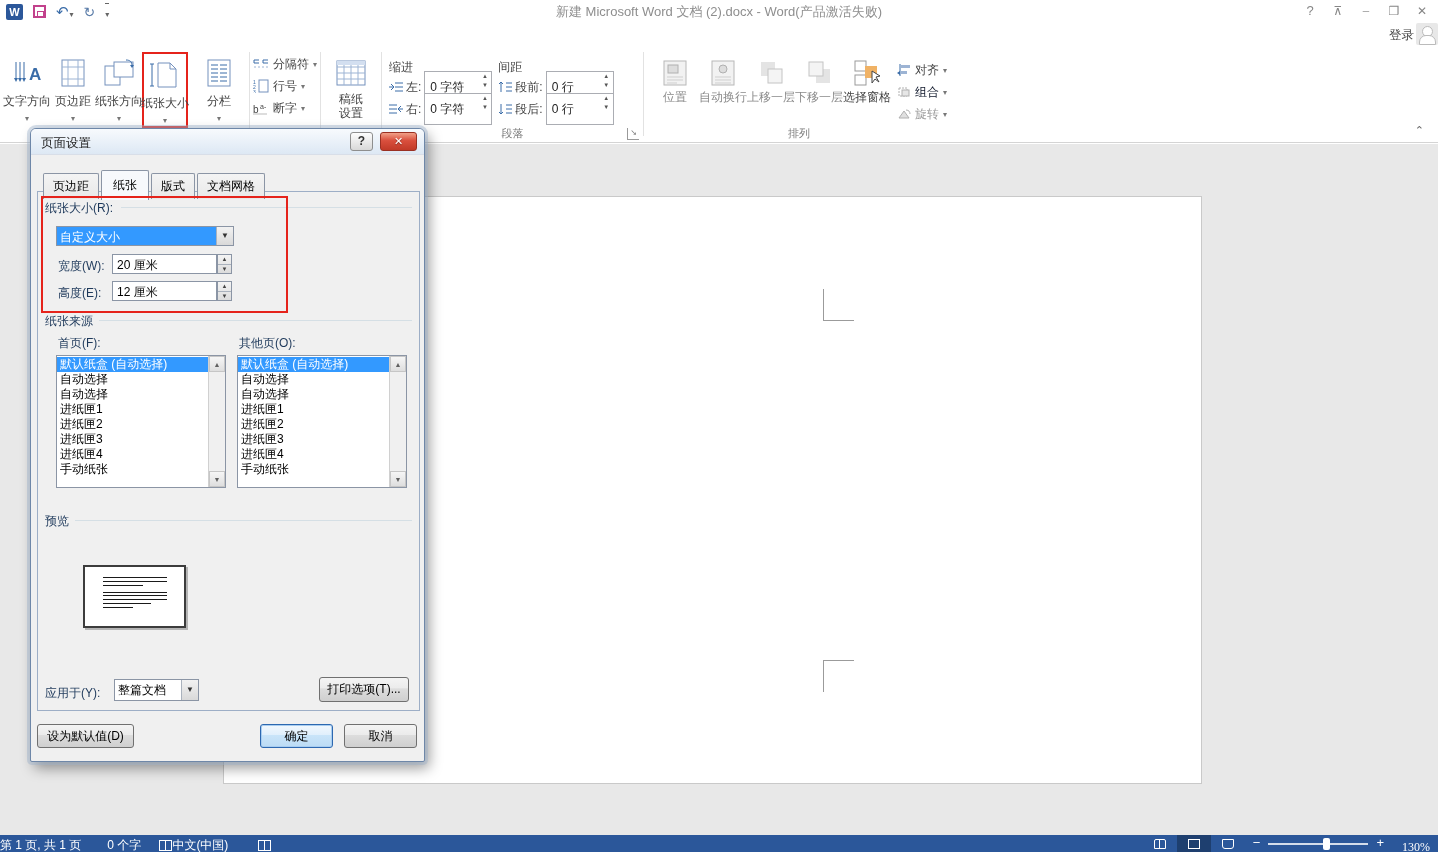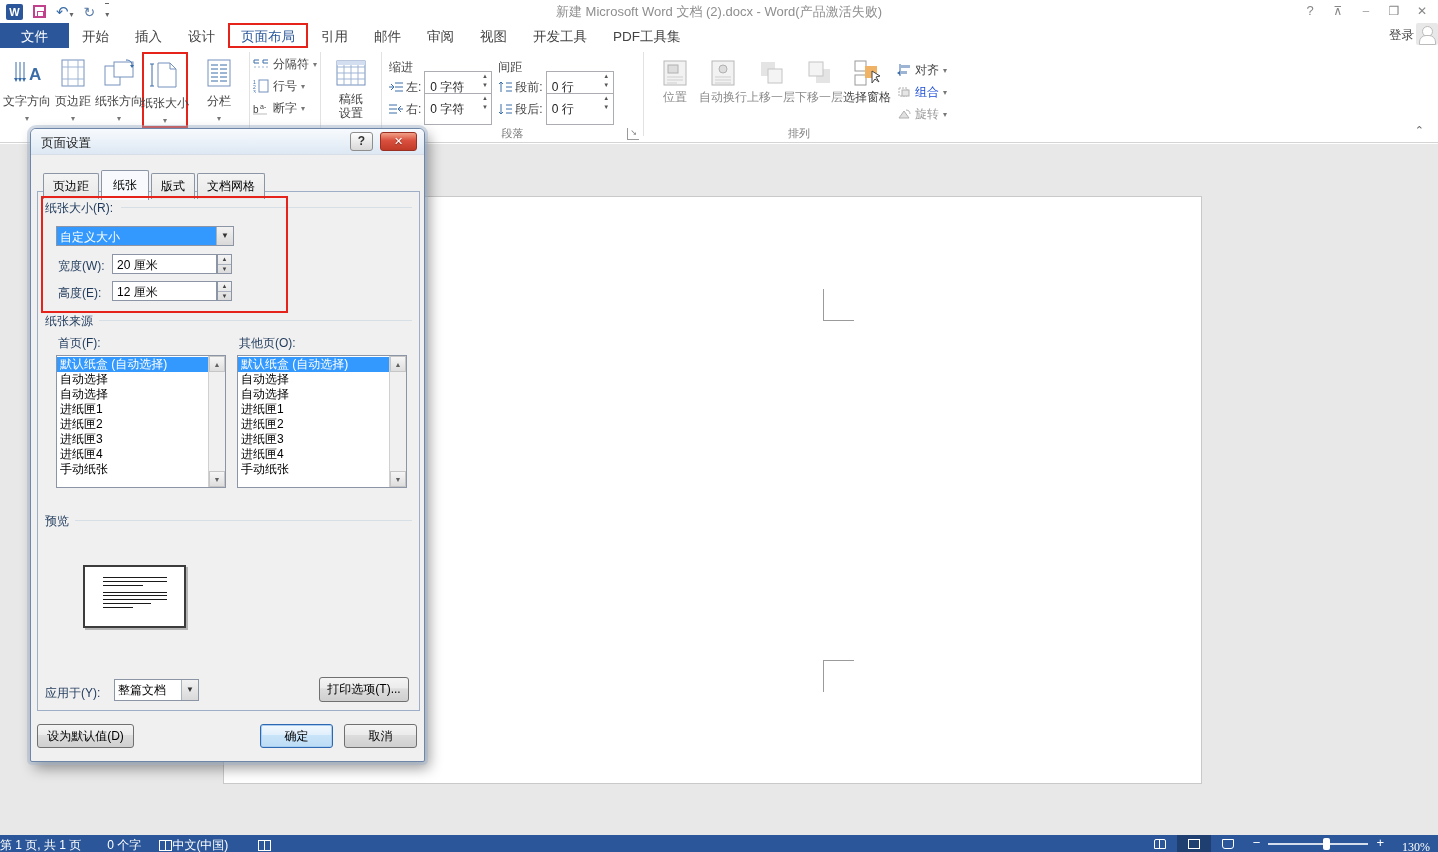--- a/index.html
+++ b/index.html
@@ -164,33 +164,20 @@
     <div id="title-text">新建 Microsoft Word 文档 (2).docx - Word(产品激活失败)</div>
     <div class="winctl">
       <span class="winbtn wc-help"></span>
       <span class="winbtn wc-full"></span>
       <span class="winbtn wc-min"></span>
       <span class="winbtn wc-rest"></span>
       <span class="winbtn wc-close"></span>
     </div>
   </div>
 
-  <div id="tabrow">
-    <span class="rtab rtab-file">文件</span>
-    <span class="rtab">开始</span>
-    <span class="rtab">插入</span>
-    <span class="rtab">设计</span>
-    <span class="rtab rtab-active">页面布局</span>
-    <span class="rtab">引用</span>
-    <span class="rtab">邮件</span>
-    <span class="rtab">审阅</span>
-    <span class="rtab">视图</span>
-    <span class="rtab">开发工具</span>
-    <span class="rtab">PDF工具集</span>
-  </div>
   <div id="signin">登录</div>
   <div class="avatar"></div>
 
   <div id="ribbon">
     <div class="rgroup">
       <div class="bigbtn">
         <span class="bic">
           <svg width="30" height="30" viewBox="0 0 30 30">
               <g stroke="#3a6ca8" fill="none">
                 <path d="M4 4v16M8 4v16M12 4v16"></path>
@@ -421,21 +408,21 @@
       <div class="menustack" style="padding-top:9px; margin-left:6px;">
         <div class="menubtn">
           <svg width="14" height="12" viewBox="0 0 14 12">
               <path d="M3 0v12" stroke="#3a6ca8" fill="none"></path>
               <rect x="4" y="1" width="9" height="3" fill="#9db4d4"></rect>
               <rect x="4" y="7" width="6" height="3" fill="#9db4d4"></rect>
               <path d="M0 9l3-2v4z" fill="#3a6ca8"></path>
             </svg>
           <span>对齐</span>
         </div>
-        <div class="menubtn" style="color:#1d4ed8;">
+        <div class="menubtn" style="color:#0f172a;">
           <svg width="14" height="12" viewBox="0 0 14 12">
               <rect x="2" y="2" width="8" height="8" fill="none" stroke="#b0b0b0" stroke-dasharray="2 1"></rect>
               <rect x="5" y="4" width="7" height="6" fill="#e6e6e6" stroke="#b0b0b0"></rect>
             </svg>
           <span>组合</span>
         </div>
         <div class="menubtn" style="color:#9a9a9a;">
           <svg width="14" height="12" viewBox="0 0 14 12">
               <path d="M2 10l5-7 5 7z" fill="#e0e0e0" stroke="#b0b0b0"></path>
               <path d="M9 2c3 0 4 2 4 4" stroke="#b0b0b0" fill="none"></path>

